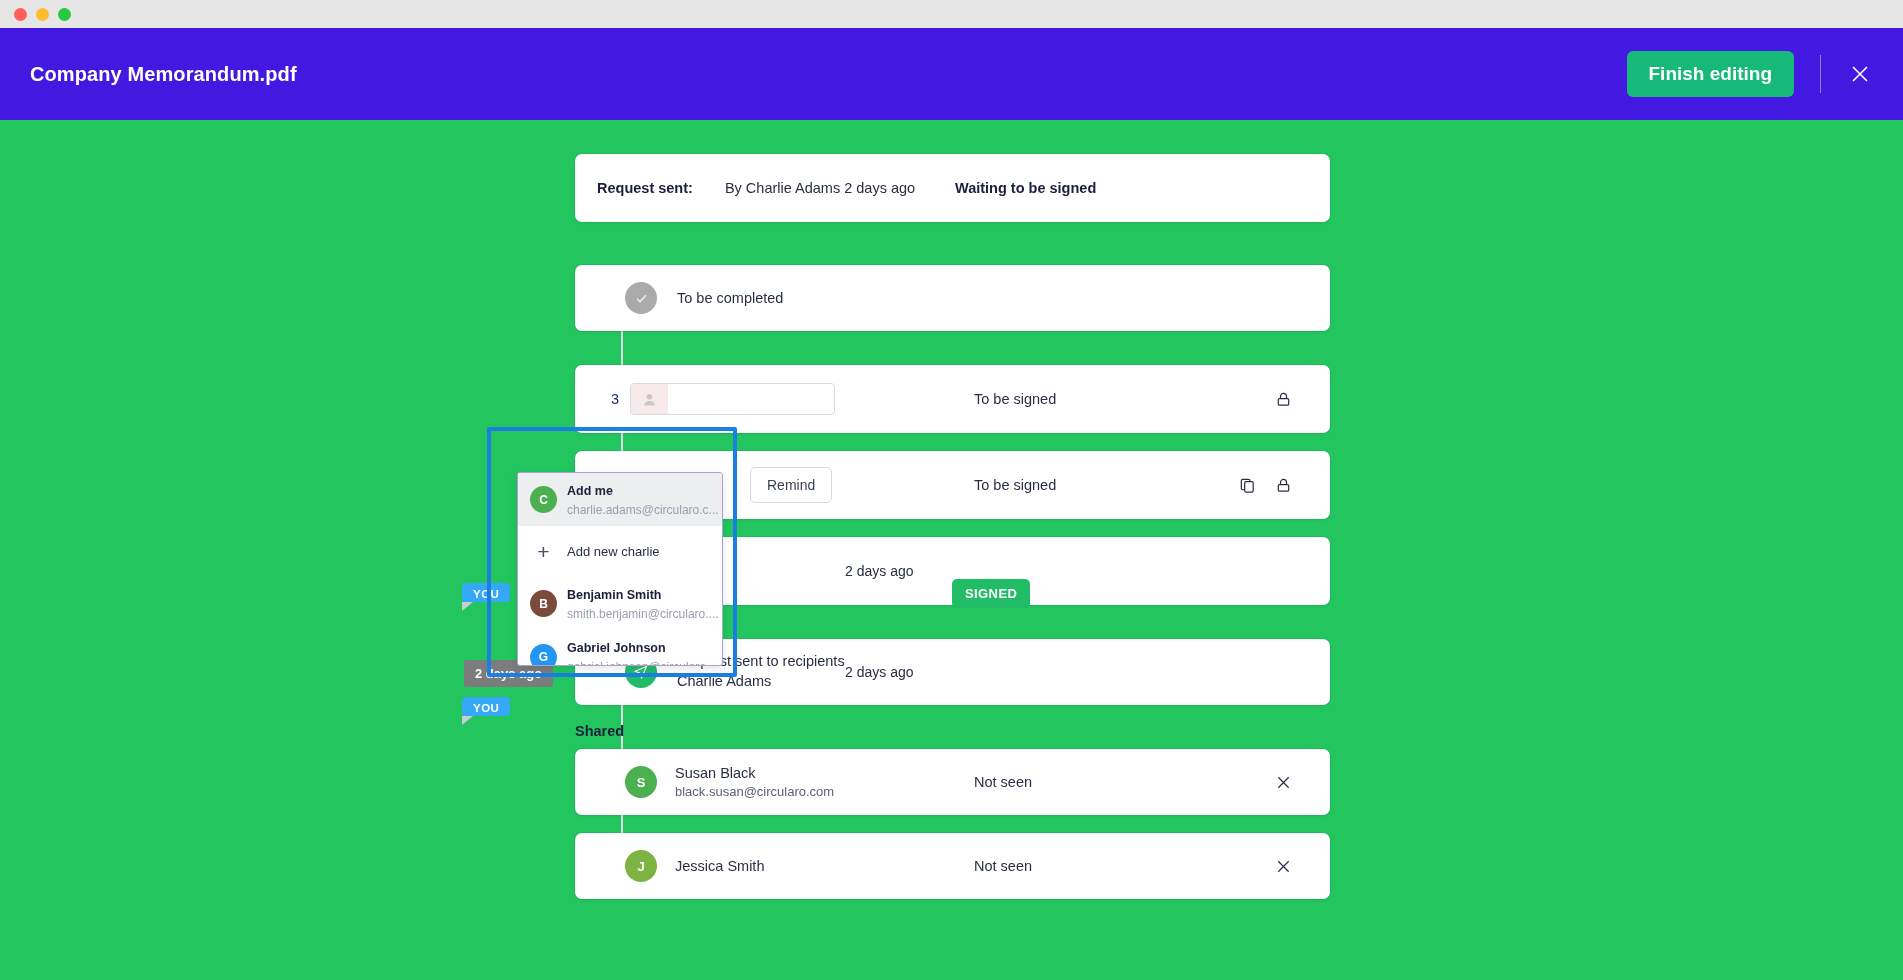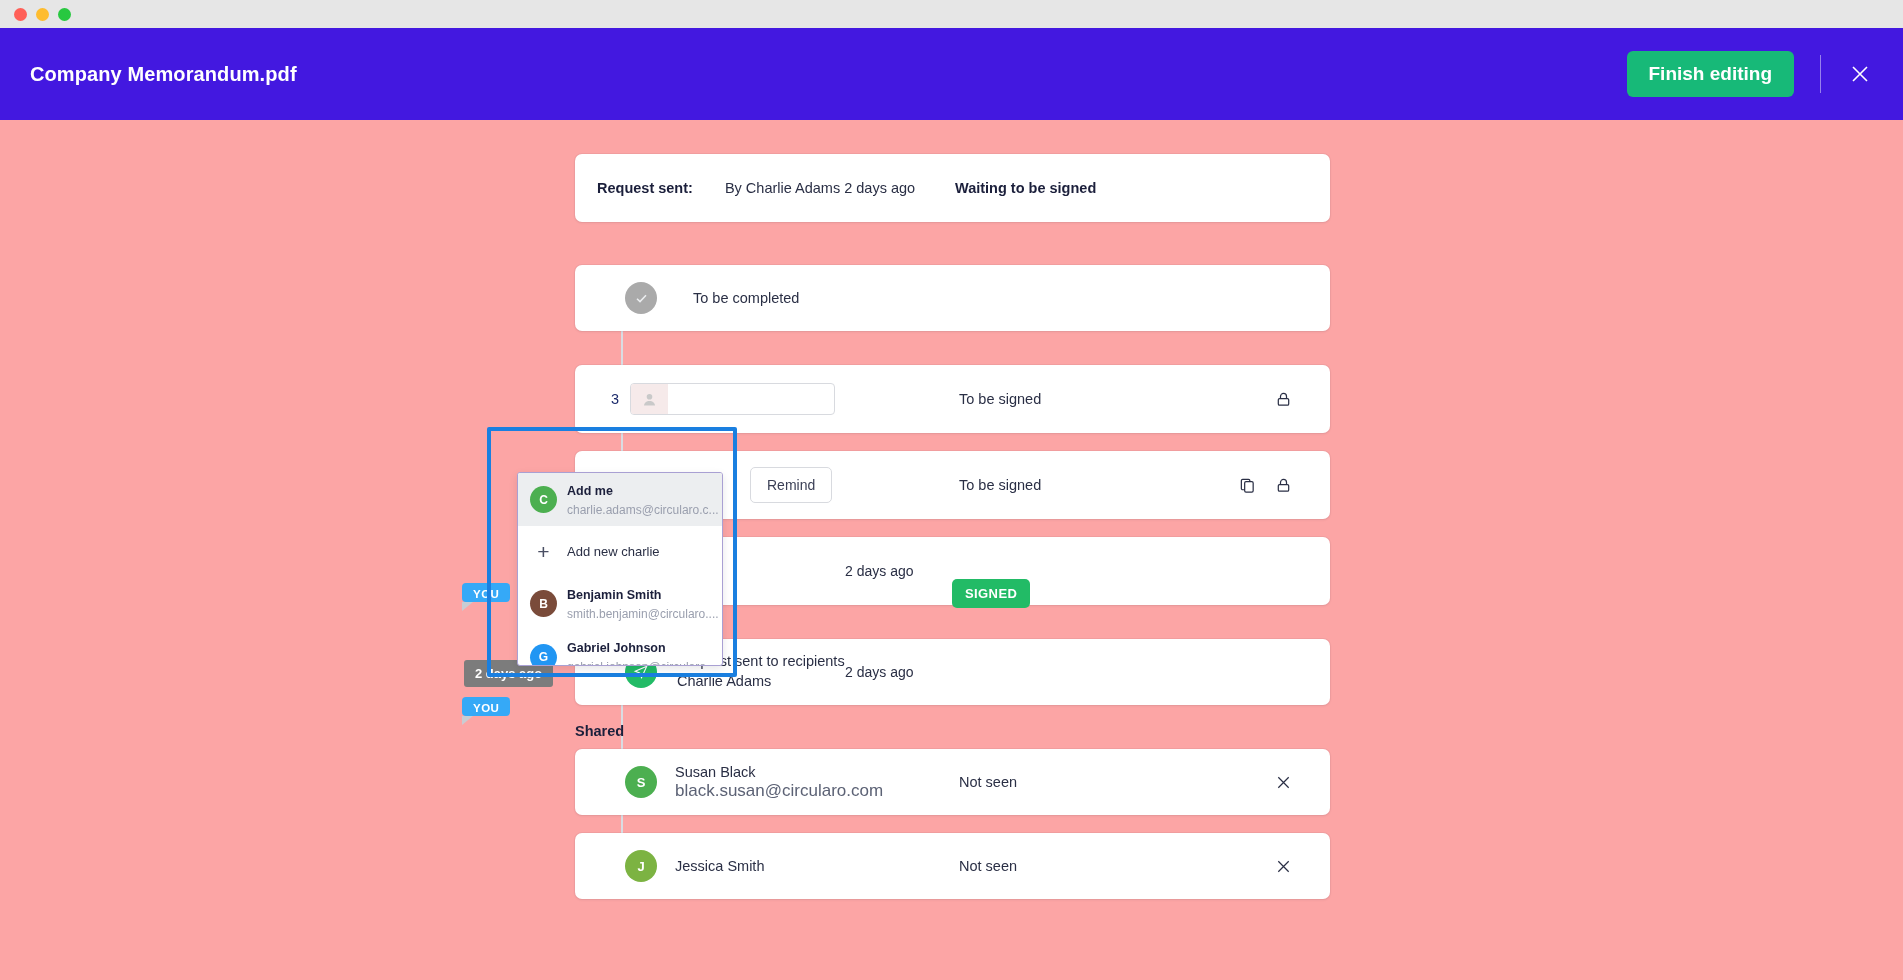--- a/index.html
+++ b/index.html
@@ -57,21 +57,21 @@
     width: 26px; height: 26px;
     cursor: pointer;
     display: flex; align-items: center; justify-content: center;
   }
 
   
   .page {
     position: relative;
     width: 100%;
     height: calc(980px - 120px);
-    background: #fca5a5;
+    background: #22c55e;
     overflow: hidden;
   }
   .sheet {
     position: absolute;
     left: 575px;
     top: 34px;
     width: 755px;
   }
 
   
@@ -97,21 +97,21 @@
   }
 
   
   .row-request { height: 68px; padding-left: 22px; }
   .lbl-strong { font-size: 14.5px; font-weight: bold; color: #1b1f3b; }
   .lbl-normal { font-size: 14.5px; color: #2a2f45; }
   .req-by { margin-left: 32px; }
   .req-status { position: absolute; left: 380px; font-size: 14.5px; font-weight: bold; color: #1b1f3b; }
 
   
-  .row-tbc { height: 66px; padding-left: 50px; gap: 36px; }
+  .row-tbc { height: 66px; padding-left: 50px; gap: 20px; }
   .circle {
     width: 32px; height: 32px; border-radius: 50%;
     display: flex; align-items: center; justify-content: center;
     color: #fff; font-size: 13px; font-weight: bold;
     flex: 0 0 auto;
   }
   .circle.grey { background: #aaaaaa; }
   .circle.green-send { background: #22bb66; }
   .tbc-text { font-size: 14.5px; color: #2a2f45; }
 
@@ -148,21 +148,21 @@
     border: 1px solid #d8dadf;
     background: #fff;
     border-radius: 5px;
     padding: 9px 16px;
     font-size: 14px;
     color: #3a3f55;
     font-family: "Liberation Sans", sans-serif;
     cursor: pointer;
   }
 
-  .status-block { position: absolute; left: 384px; }
+  .status-block { position: absolute; left: 399px; }
   .status-text { font-size: 14.5px; color: #2a2f45; }
   .status-bar {
     margin-top: 6px;
     width: 127px; height: 5px;
     border-radius: 3px;
     background: #c9ccd3;
   }
   .time-ago { position: absolute; left: 270px; font-size: 14px; color: #2a2f45; }
 
   .signed-badge {
@@ -190,21 +190,21 @@
   
   .row-event { height: 66px; padding-left: 50px; gap: 20px; }
   .event-text { font-size: 14.5px; color: #2a2f45; line-height: 1.35; }
 
   .shared-head {
     font-size: 14.5px; font-weight: bold; color: #1b1f3b;
     margin: 18px 0 10px 0;
   }
   .row-shared { height: 66px; padding-left: 50px; gap: 18px; }
   .person-name { font-size: 14.5px; color: #2a2f45; }
-  .person-mail { font-size: 17px; color: #5c6275; margin-top: 2px; }
+  .person-mail { font-size: 13px; color: #5c6275; margin-top: 2px; }
 
   
   .you-badge {
     position: absolute;
     background: #35a9f7;
     color: #ffffff;
     font-size: 11.5px;
     font-weight: bold;
     letter-spacing: .5px;
     padding: 5px 11px 2px 11px;

